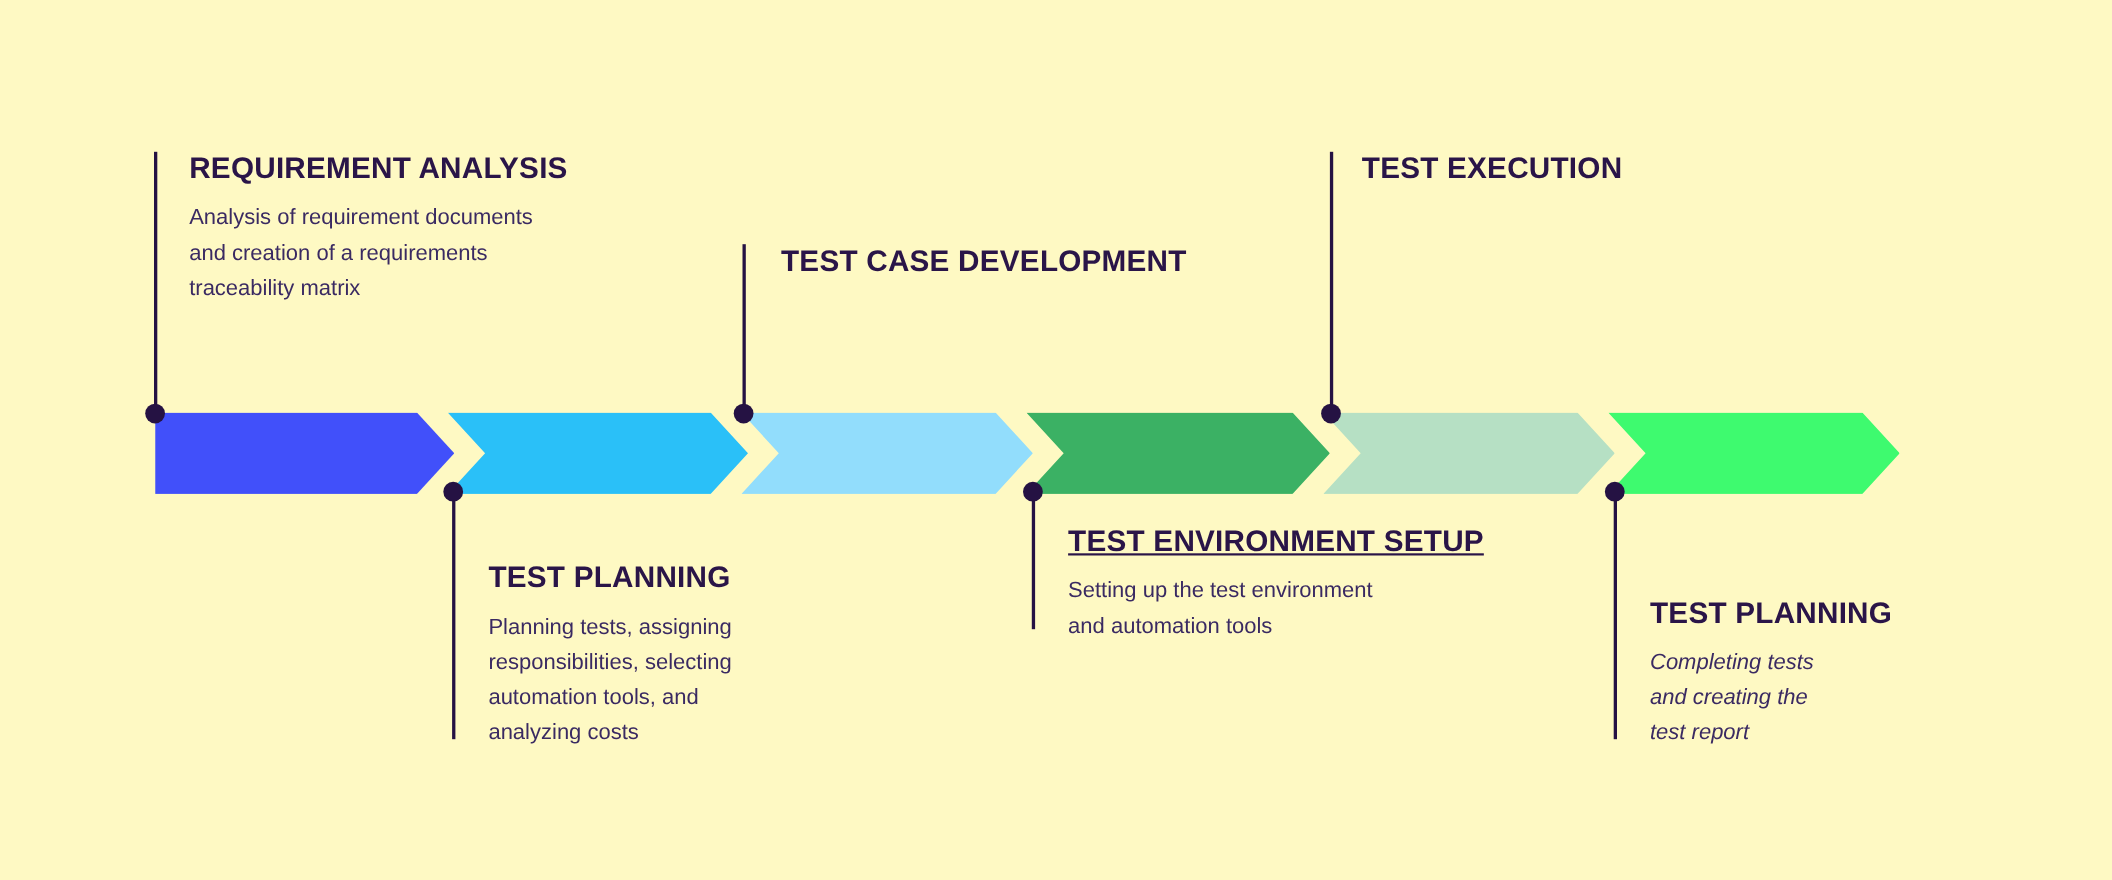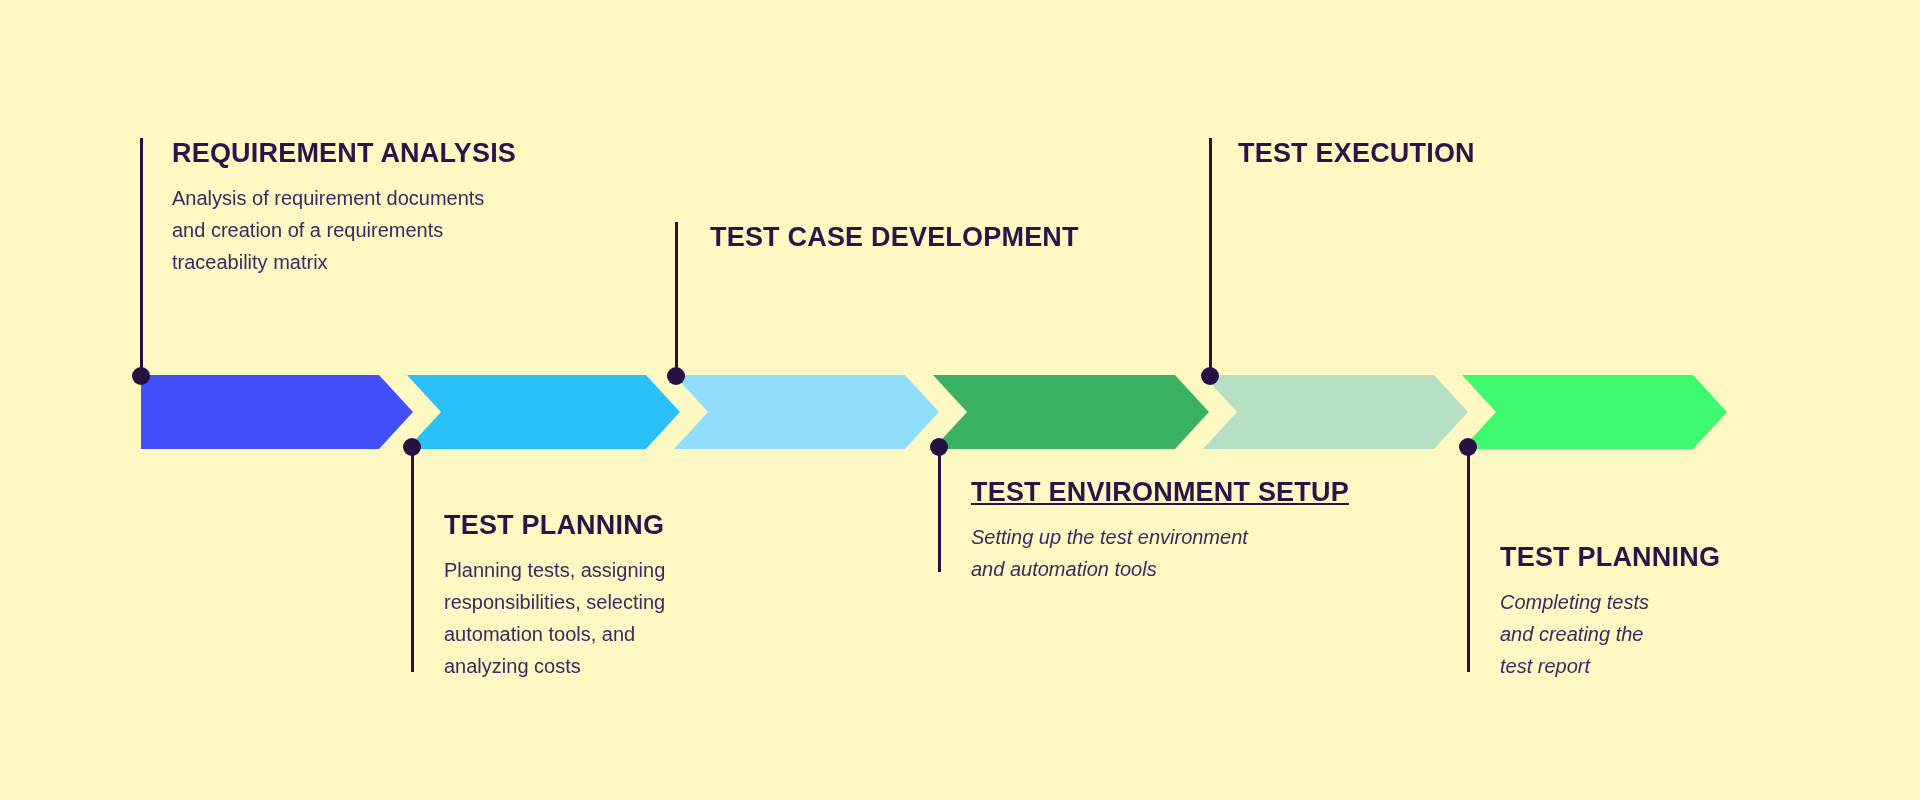--- a/index.html
+++ b/index.html
@@ -80,21 +80,21 @@
     <div class="conn-line" style="left: 674.5px; top: 222px; height: 154px; background: rgb(37, 18, 67);"></div>
     <div class="conn-dot" style="left: 667px; top: 367px; background: rgb(37, 18, 67);"></div>
     <div class="phase-block" style="left: 710px; top: 222px; width: 430px;">
       <h2 class="phase-title" style="color: rgb(42, 21, 72);">TEST CASE DEVELOPMENT</h2>
     </div>
     <div class="arrow notched" style="left: 933px; width: 276px; background: rgb(59, 177, 100);"></div>
     <div class="conn-line" style="left: 937.5px; top: 447px; height: 125px; background: rgb(37, 18, 67);"></div>
     <div class="conn-dot" style="left: 930px; top: 438px; background: rgb(37, 18, 67);"></div>
     <div class="phase-block" style="left: 971px; top: 477px; width: 430px;">
       <h2 class="phase-title" style="color: rgb(42, 21, 72); text-decoration: underline;">TEST ENVIRONMENT SETUP</h2>
-      <p class="phase-desc" style="color: rgb(58, 42, 98); font-style: italic;">Setting up the test environment
+      <p class="phase-desc" style="color: rgb(58, 42, 98);">Setting up the test environment
 and automation tools</p>
     </div>
     <div class="arrow notched" style="left: 1203px; width: 265px; background: rgb(182, 224, 196);"></div>
     <div class="conn-line" style="left: 1208.5px; top: 138px; height: 238px; background: rgb(37, 18, 67);"></div>
     <div class="conn-dot" style="left: 1201px; top: 367px; background: rgb(37, 18, 67);"></div>
     <div class="phase-block" style="left: 1238px; top: 138px; width: 430px;">
       <h2 class="phase-title" style="color: rgb(42, 21, 72);">TEST EXECUTION</h2>
     </div>
     <div class="arrow notched" style="left: 1462px; width: 265px; background: rgb(62, 250, 111);"></div>
     <div class="conn-line" style="left: 1466.5px; top: 447px; height: 225px; background: rgb(37, 18, 67);"></div>

